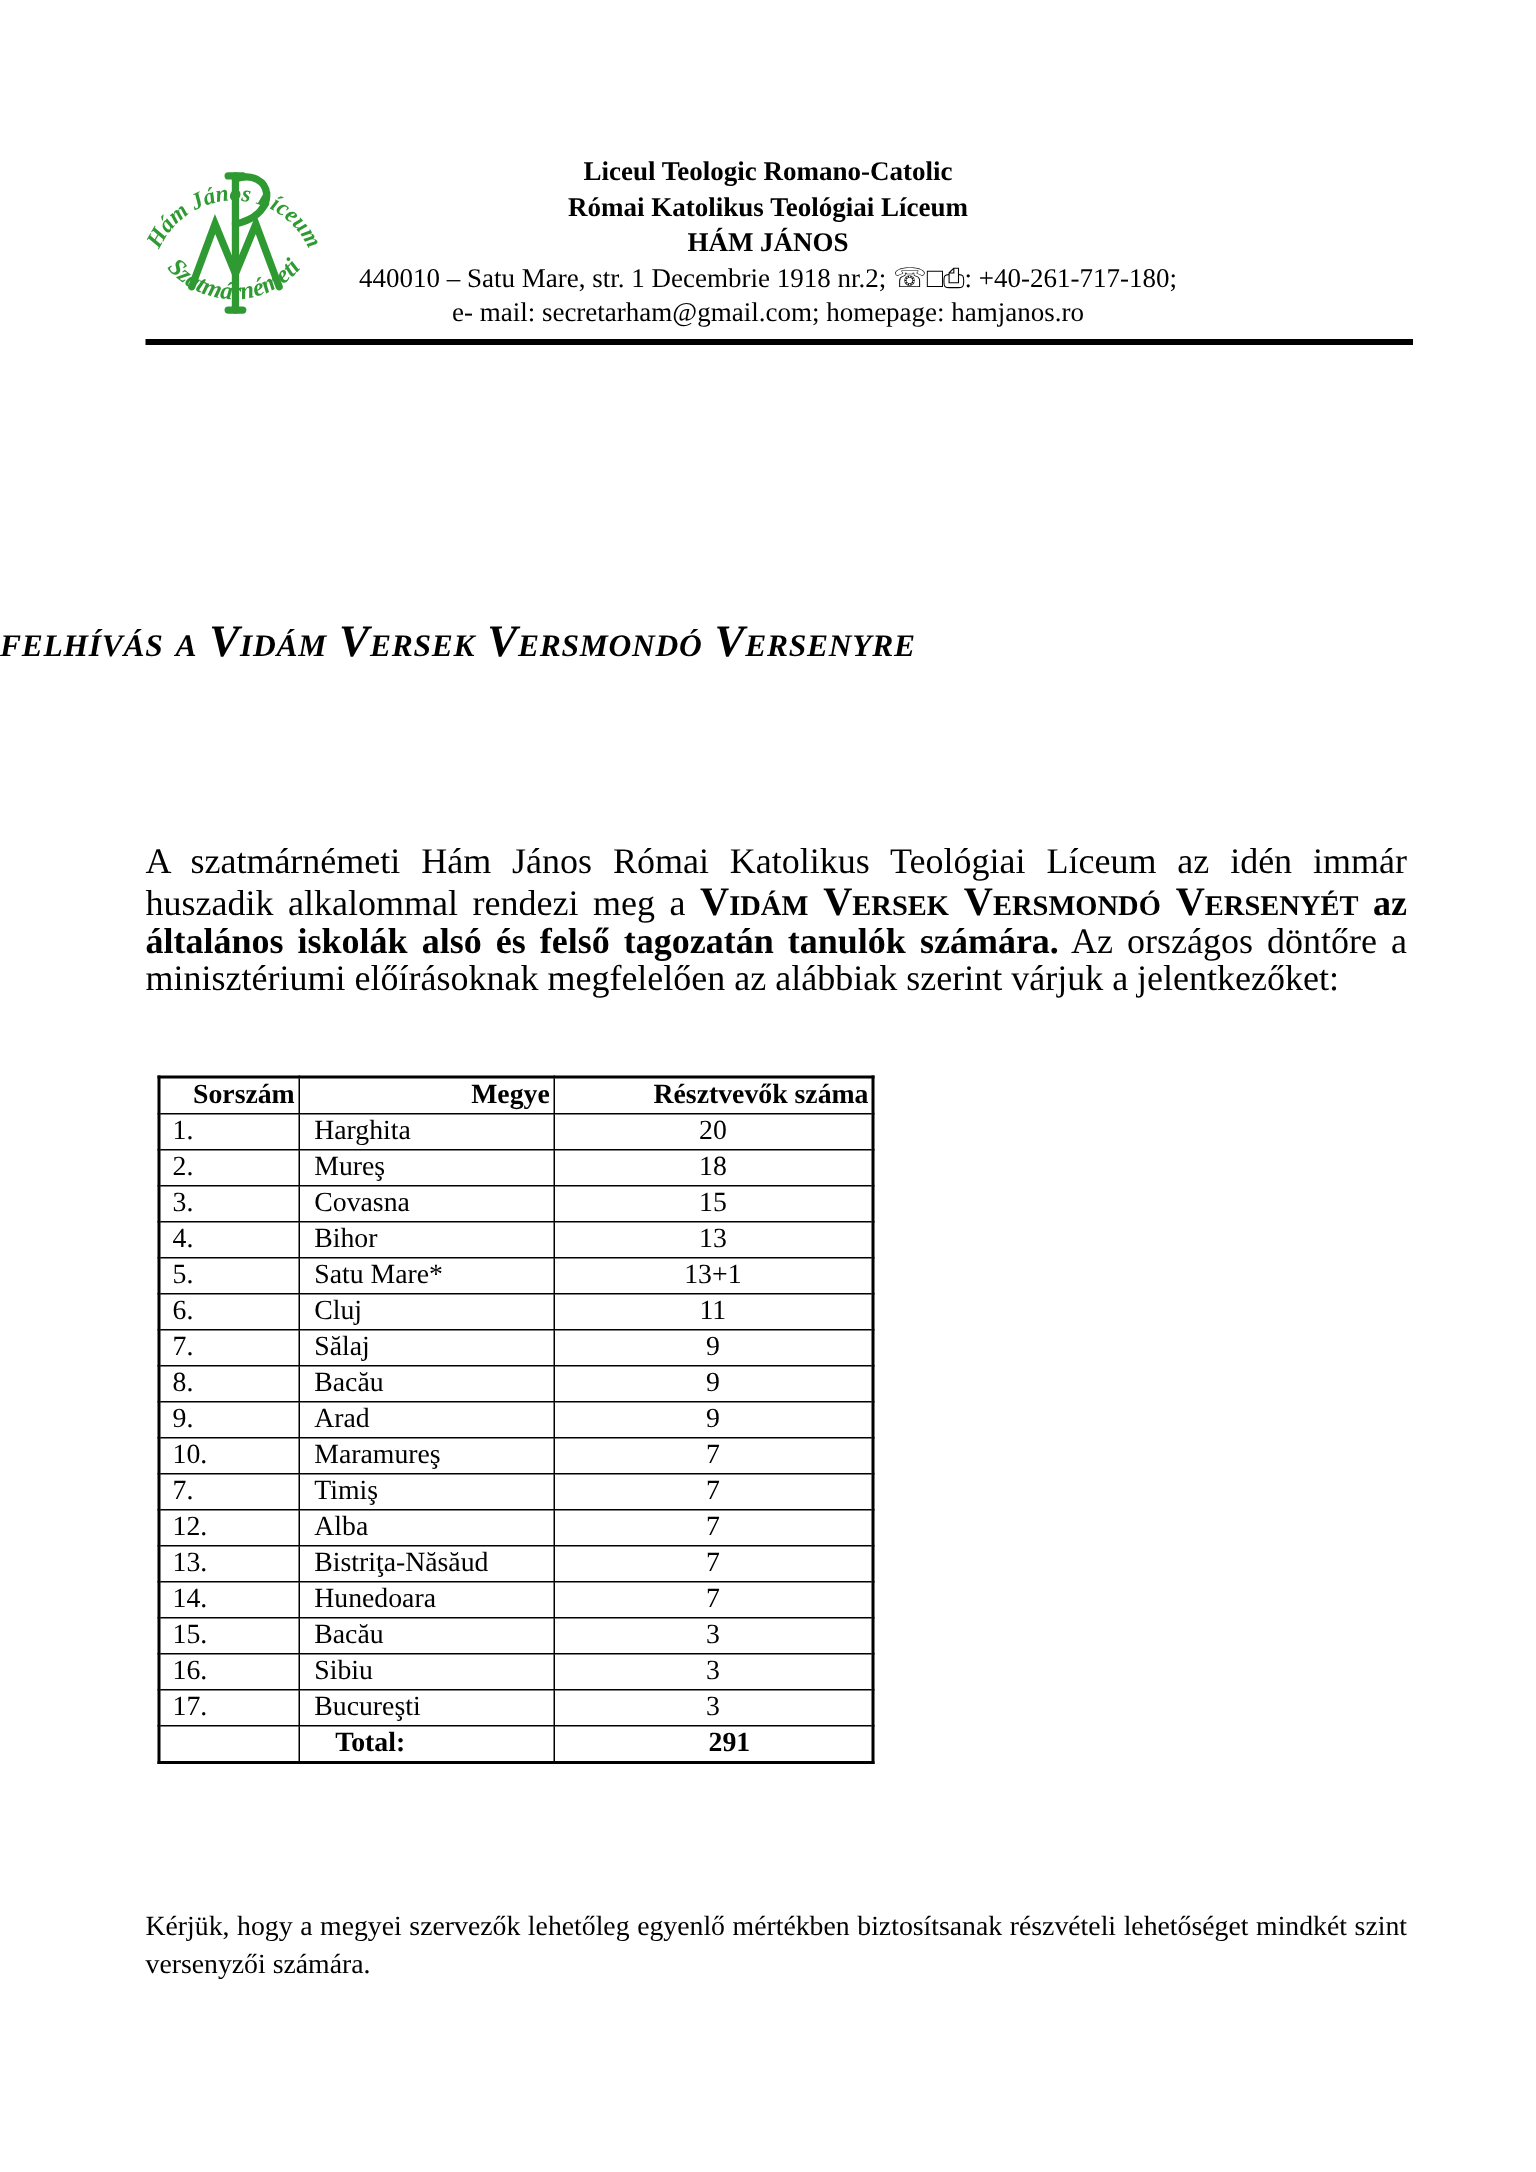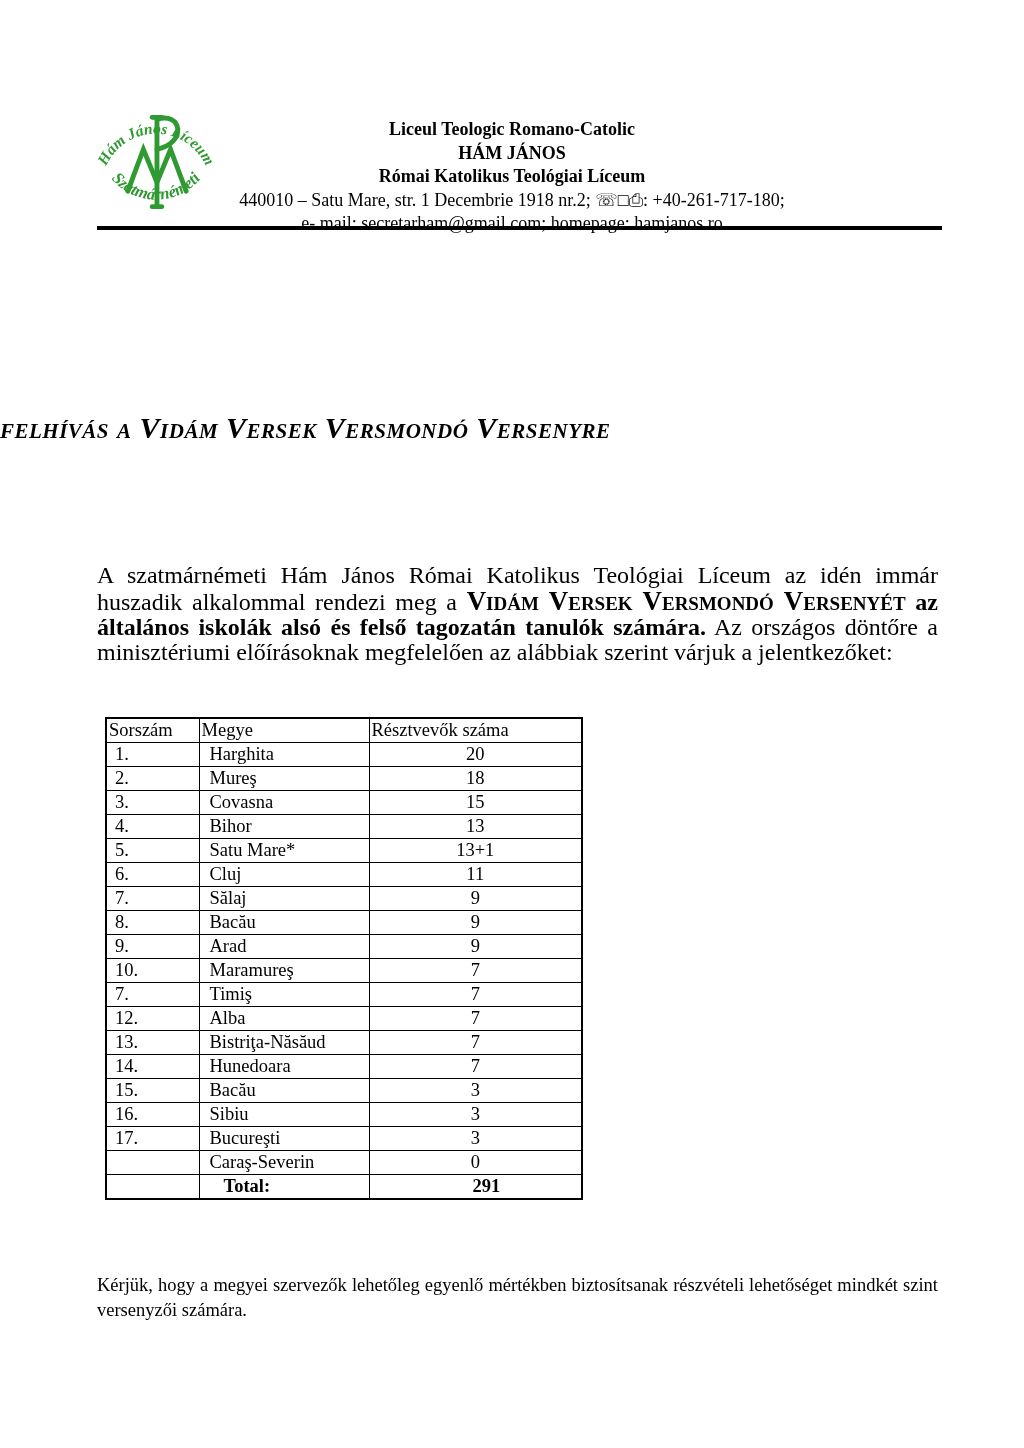--- a/index.html
+++ b/index.html
@@ -6,21 +6,21 @@
   .page{
     position:relative;
     width:1024px;height:1448px;
     background:#ffffff;color:#000;
     font-family:"Liberation Serif", serif;
     overflow:hidden;
   }
   
   .logo{position:absolute;left:88px;top:94px;width:136px;height:136px;}
   .letterhead{
-    position:absolute;left:0;top:118px;width:100%;
+    position:absolute;left:0;top:103px;width:100%;
     text-align:center;font-size:18px;line-height:23.5px;
   }
   .lh-bold{font-weight:bold;}
   .rule{position:absolute;left:97px;top:226px;width:845px;height:4px;background:#000;}
   
   .doc-title{
     position:absolute;left:0;top:411px;width:100%;
     text-align:left;font-size:30px;font-weight:bold;
     font-variant:small-caps;letter-spacing:0.5px;font-style:italic;
   }
@@ -34,21 +34,21 @@
   
   .data-table{
     position:absolute;left:105px;top:717px;
     border-collapse:collapse;font-size:18.5px;
     border:2px solid #000;
   }
   .data-table th,.data-table td{
     border:1.6px solid #000;height:23px;padding:0 2px;
     white-space:nowrap;
   }
-  .data-table th{font-weight:normal;text-align:left;}
+  .data-table th{font-weight:bold;text-align:right;}
   .c0{width:93px;}
   .c1{width:170px;}
   .c2{width:213px;}
   td.col0{padding-left:8px;text-align:left;}
   td.col1{padding-left:10px;text-align:left;}
   td.col2{text-align:center;}
   tr.bold-row td{font-weight:bold;padding-left:24px;}
   
   .closing{
     position:absolute;left:97px;top:1273px;width:841px;
@@ -77,22 +77,22 @@
       <path d="M71,24 L71,116"></path>
       <path d="M71,26 C96,18 103,50 71,57"></path>
       <path d="M41,100 L57,57 L71,91 L85,57 L101,100"></path>
       <path d="M66,116 L76,116"></path>
       <path d="M66,24 L76,24"></path>
     </g>
   </svg>
 
   <div class="letterhead">
     <div class="lh-bold">Liceul Teologic Romano-Catolic</div>
+    <div class="lh-bold">Római Katolikus Teológiai Líceum</div>
     <div class="lh-bold">HÁM JÁNOS</div>
-    <div class="lh-bold">Római Katolikus Teológiai Líceum</div>
     <div>440010 – Satu Mare, str. 1 Decembrie 1918 nr.2; ☏□⎙: +40-261-717-180;</div>
     <div>e- mail: secretarham@gmail.com; homepage: hamjanos.ro</div>
   </div>
 
   <div class="rule"></div>
 
   <div class="doc-title">felhívás a Vidám Versek Versmondó Versenyre</div>
 
   <div class="body-block">
     <span>A szatmárnémeti Hám János Római Katolikus Teológiai Líceum az idén immár huszadik alkalommal rendezi meg a </span><span class="sc-bold">Vidám Versek Versmondó Versenyét</span><span class="bold"> az általános iskolák alsó és felső tagozatán tanulók számára.</span>
@@ -191,25 +191,20 @@
         <tr>
           <td class="col0">16.</td>
           <td class="col1">Sibiu</td>
           <td class="col2">3</td>
         </tr>
         <tr>
           <td class="col0">17.</td>
           <td class="col1">Bucureşti</td>
           <td class="col2">3</td>
         </tr>
-        <tr>
-          <td class="col0"></td>
-          <td class="col1">Caraş-Severin</td>
-          <td class="col2">0</td>
-        </tr>
         <tr class="bold-row">
           <td class="col0"></td>
           <td class="col1">Total:</td>
           <td class="col2">291</td>
         </tr>
       </tbody>
   </table>
 
   <div class="closing">Kérjük, hogy a megyei szervezők lehetőleg egyenlő mértékben biztosítsanak részvételi lehetőséget mindkét szint versenyzői számára.</div>
 

